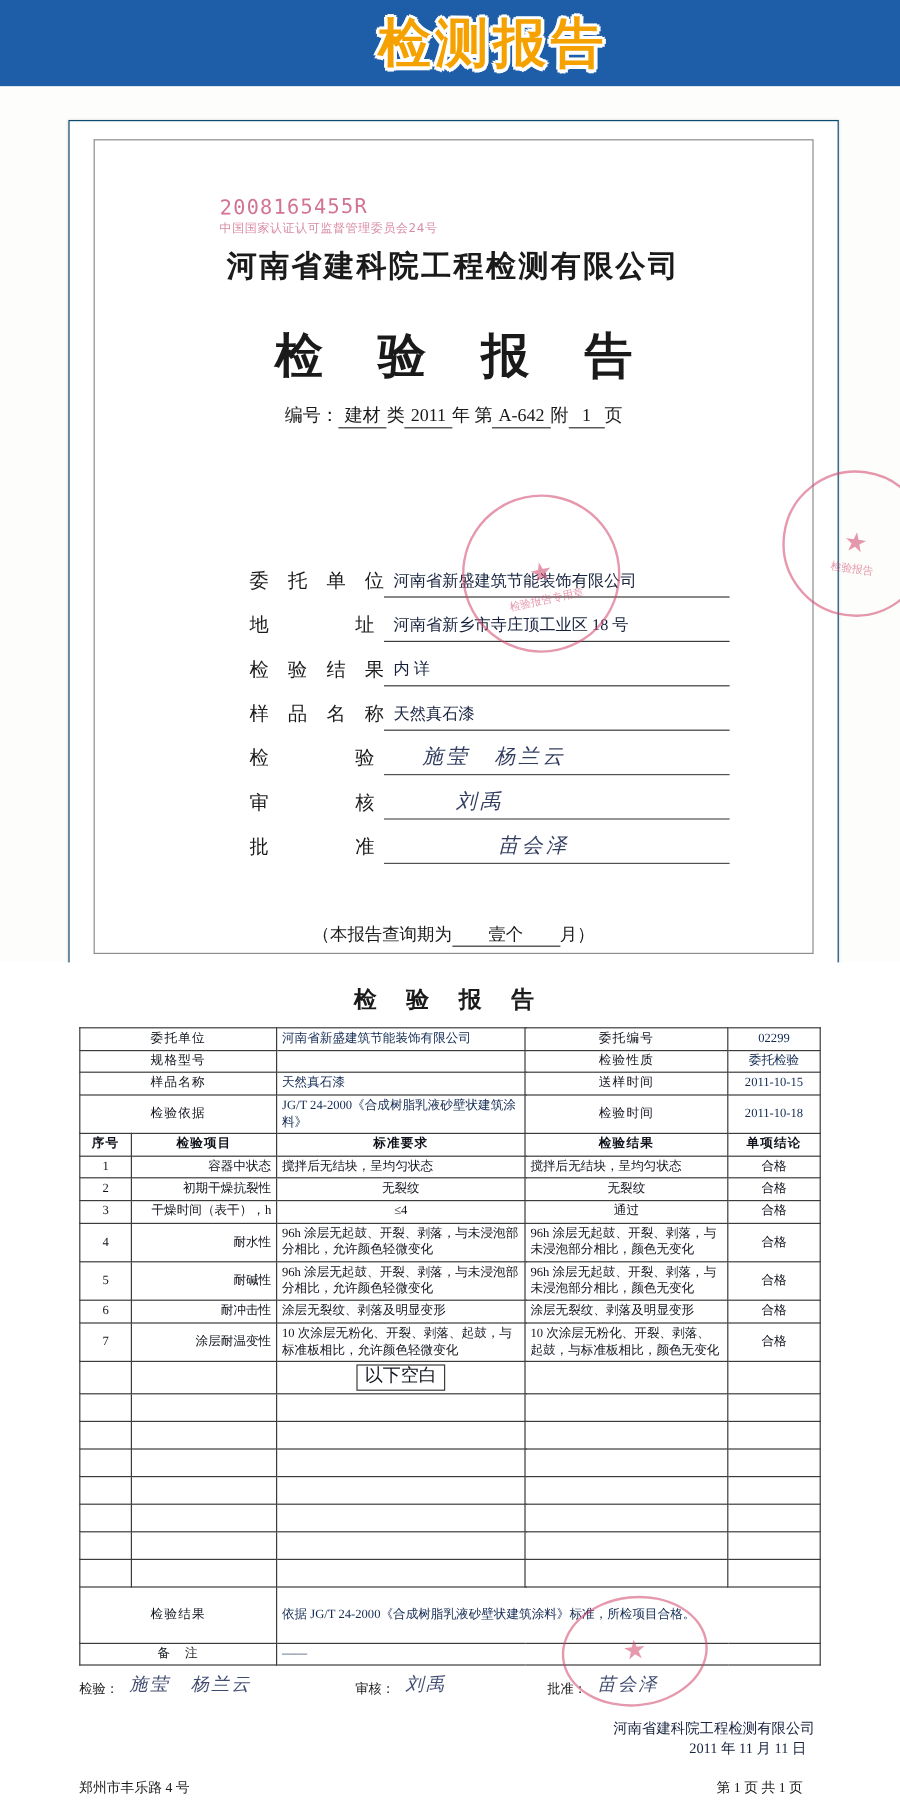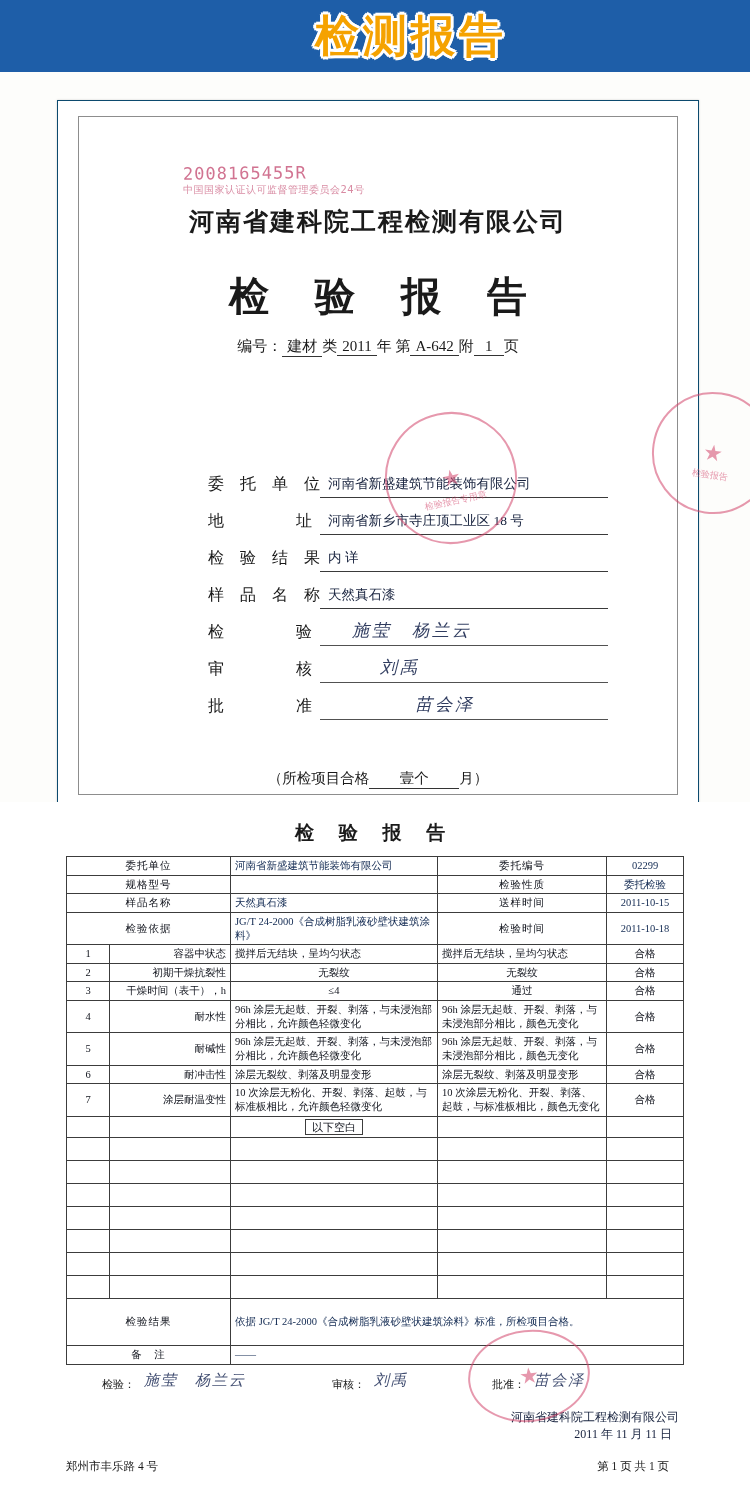--- a/index.html
+++ b/index.html
@@ -229,29 +229,29 @@
   .num{text-align:center;width:34px;}
   .item{width:112px;text-align:right;}
   .std{width:160px;}
   .res{width:160px;}
   .conc{width:68px;text-align:center;}
   .blank td{height:18px;}
   .empty-note{
     display:inline-block;
     border:1px solid #3c3c3c;
     padding:0 6px;
-    font-size:11px;
+    font-size:15px;
   }
   .concl-row td{height:42px;}
   .sign-row{
     width:618px;margin:6px auto 0 auto;
     position:relative;height:38px;
     font-size:11px;
   }
-  .sign-row span.l{position:absolute;margin-left:36px;}
+  .sign-row span.l{position:absolute;}
   .hand-s{
     font-family:"DejaVu Serif", serif;
     font-style:italic;
     color:#1d2c56;
     font-size:15px;
     letter-spacing:2px;
     opacity:.85;
   }
   .foot-company{
     width:618px;margin:0 auto;
@@ -330,21 +330,21 @@
         <div class="field-label">审　　　核</div>
         <div class="field-value hand sig2">刘禹</div>
       </div>
       <div class="field-row">
         <div class="field-label">批　　　准</div>
         <div class="field-value hand sig3">苗会泽</div>
       </div>
     </div>
 
     <div class="query-line">
-      <span>（所检项目合格</span><span class="u">壹个</span><span>月）</span>
+      <span>（本报告查询期为</span><span class="u">壹个</span><span>月）</span>
     </div>
 
     <div class="issue-line">
       <span class="lbl">签 发 日 期</span><span class="val">2011 年 11 月 11 日</span>
     </div>
   </div>
 
   <div class="stamp stamp-main">
     <div class="stamp-star">★</div>
     <div class="stamp-text">检验报告专用章</div>
@@ -378,20 +378,27 @@
       <td class="lbl-cell c">送样时间</td>
       <td class="val-cell c">2011-10-15</td>
     </tr>
     <tr>
       <td class="lbl-cell" colspan="2">检验依据</td>
       <td class="val-cell" colspan="2">JG/T 24-2000《合成树脂乳液砂壁状建筑涂料》</td>
       <td class="lbl-cell c">检验时间</td>
       <td class="val-cell c">2011-10-18</td>
     </tr>
 
+    <tr class="hdr">
+      <td class="num">序号</td>
+      <td class="item">检验项目</td>
+      <td class="std" colspan="2">标准要求</td>
+      <td class="res">检验结果</td>
+      <td class="conc">单项结论</td>
+    </tr>
 
     <tr>
       <td class="num">1</td>
       <td class="item">容器中状态</td>
       <td class="std" colspan="2">搅拌后无结块，呈均匀状态</td>
       <td class="res">搅拌后无结块，呈均匀状态</td>
       <td class="conc">合格</td>
     </tr>
     <tr>
       <td class="num">2</td>

